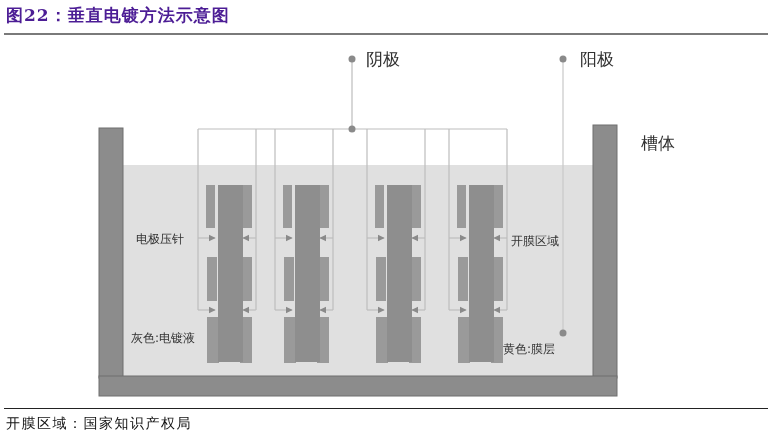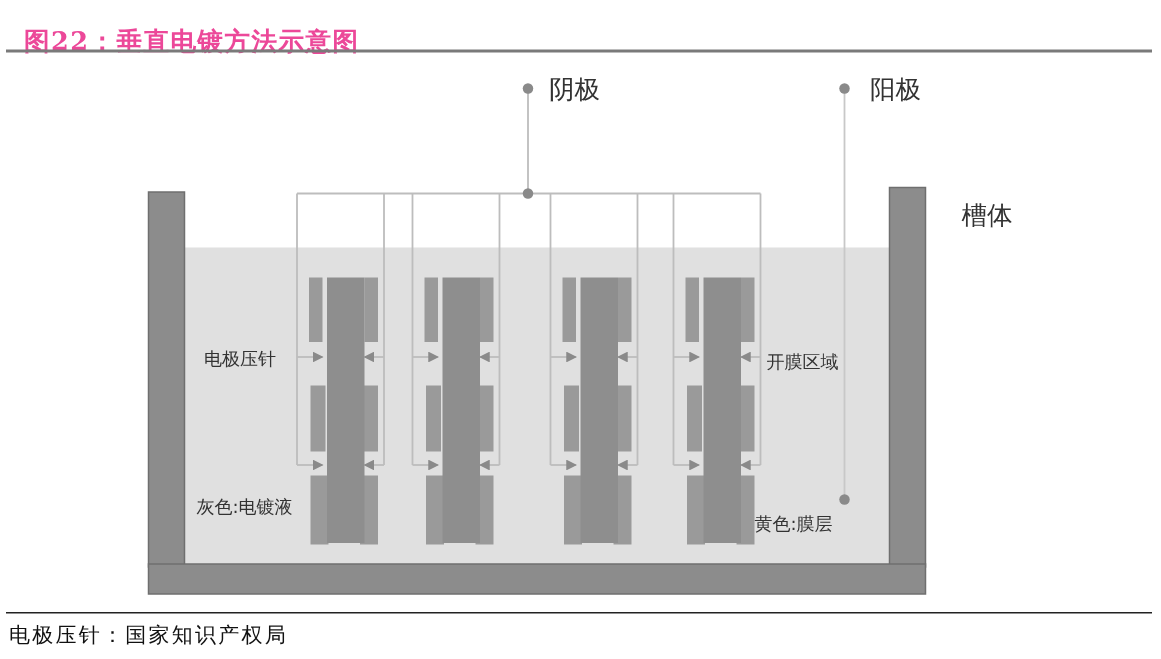--- a/index.html
+++ b/index.html
@@ -1,19 +1,19 @@
 <!DOCTYPE html>
 <html><head>
 <meta charset="utf-8">
 <style>
   html, body { margin: 0; padding: 0; background: #ffffff; }
   body { width: 774px; height: 439px; position: relative; overflow: hidden;
          font-family: "DejaVu Sans", "Liberation Sans", sans-serif; }
-  .title { position: absolute; left: 6px; top: 16px; font-family: "DejaVu Serif", "Liberation Serif", serif;
-           font-size: 17px; font-weight: bold; color: #ec4899; letter-spacing: 1px; white-space: nowrap; margin-left: 10px; }
+  .title { position: absolute; left: 6px; top: 4px; font-family: "DejaVu Serif", "Liberation Serif", serif;
+           font-size: 17px; font-weight: bold; color: #4c1d95; letter-spacing: 1px; white-space: nowrap; }
   .rule-top { position: absolute; left: 4px; top: 33px; width: 764px; height: 2px; background: #7a7a7a; }
   .rule-bottom { position: absolute; left: 4px; top: 408px; width: 764px; height: 1px; background: #222; }
   .source { position: absolute; left: 6px; top: 415px; font-family: "DejaVu Serif", "Liberation Serif", serif;
             font-size: 14px; color: #111; letter-spacing: 1.5px; white-space: nowrap; }
   svg { position: absolute; left: 0; top: 0; }
   .lbl { font-family: "DejaVu Sans", "Liberation Sans", sans-serif; fill: #333; }
 </style>
 </head>
 <body>
 
@@ -81,13 +81,13 @@
   <text class="lbl" x="366" y="65" font-size="17">阴极</text>
   <text class="lbl" x="580" y="65" font-size="17">阳极</text>
   <text class="lbl" x="641" y="149" font-size="17">槽体</text>
   <text class="lbl" x="136" y="243" font-size="12">电极压针</text>
   <text class="lbl" x="511" y="245" font-size="12">开膜区域</text>
   <text class="lbl" x="131" y="342" font-size="12">灰色:电镀液</text>
   <text class="lbl" x="503" y="353" font-size="12">黄色:膜层</text>
 </svg>
 
 <div class="rule-bottom"></div>
-<div class="source">电极压针：国家知识产权局</div>
+<div class="source">开膜区域：国家知识产权局</div>
 
 </body></html>

